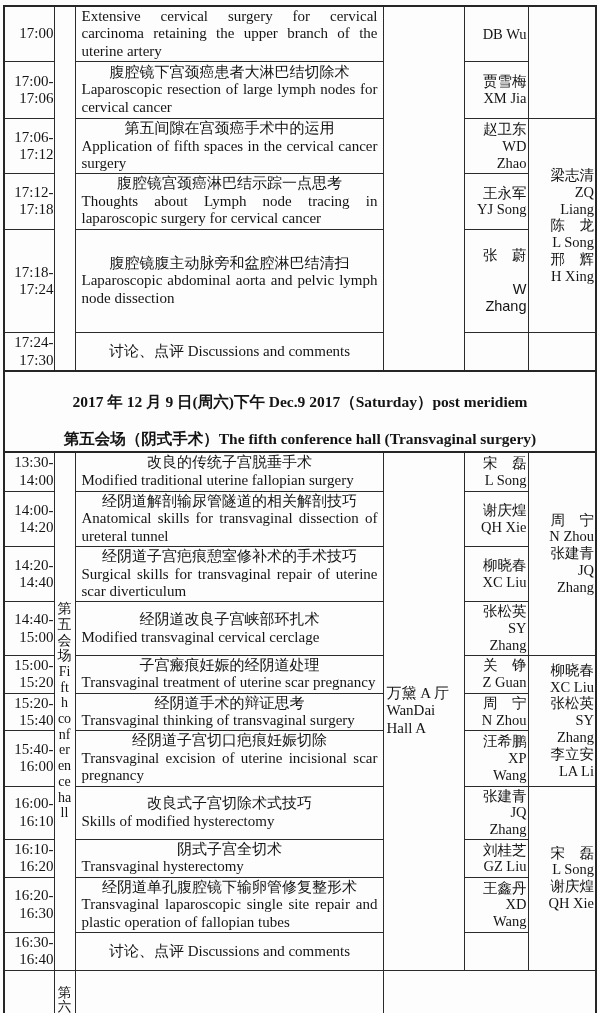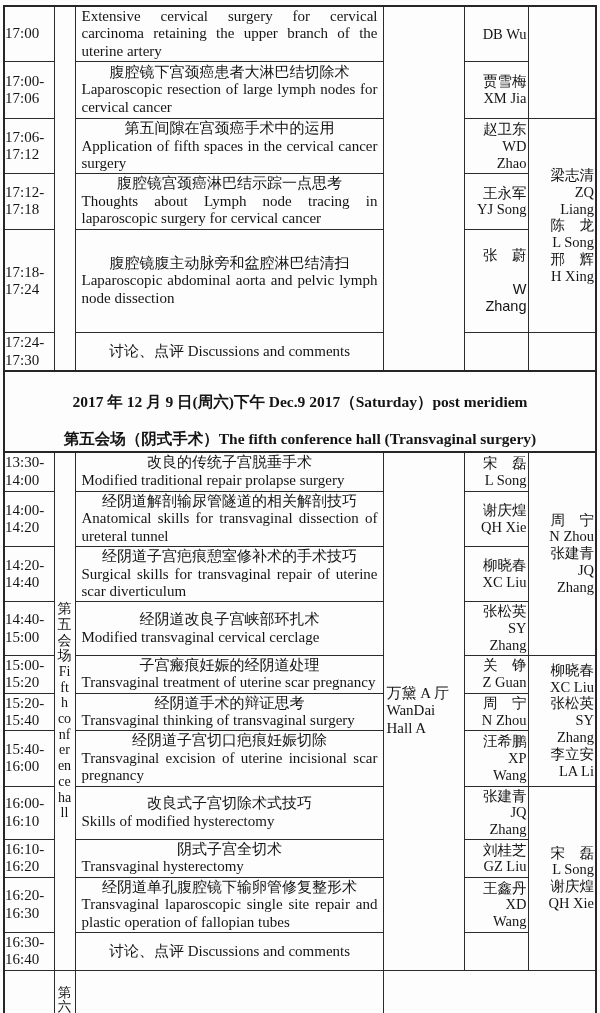--- a/index.html
+++ b/index.html
@@ -13,21 +13,21 @@
     width:592px;margin:5px 0 0 3px;
     border:2px solid #262626;
   }
   td{
     border:1px solid #2b2b2b;
     vertical-align:middle;
     font-size:15px;line-height:1.16;
     padding:1px 3px;
     overflow:hidden;
   }
-  td.time{text-align:left;white-space:pre-line;padding:1px 0;letter-spacing:0;}
+  td.time{text-align:right;white-space:pre-line;padding:1px 0;letter-spacing:0;}
   td.vlabel{
     text-align:center;white-space:pre-line;
     font-size:14px;line-height:1.12;padding:0;
   }
   td.vlabel.tight{line-height:1.06;font-size:13.5px;}
   td.title{padding:1px 5px 1px 6px;}
   td.title .cn{text-align:center;}
   td.title .en{text-align:justify;}
   td.people{text-align:right;white-space:pre-line;font-size:14.5px;padding:1px 1px;}
   td.people .sans{font-family:"Liberation Sans","DejaVu Sans",sans-serif;display:block;}
@@ -142,21 +142,21 @@
 h
 co
 nf
 er
 en
 ce
 ha
 ll</td>
     <td class="title">
       <div class="cn">改良的传统子宫脱垂手术</div>
-      <div class="en">Modified traditional repair prolapse surgery</div>
+      <div class="en">Modified traditional uterine fallopian surgery</div>
     </td>
     <td class="hallcell" rowspan="11">万黛 A 厅
 WanDai
 Hall A</td>
     <td class="people">宋　磊
 L Song</td>
     <td class="people" rowspan="4">周　宁
 N Zhou
 张建青
 JQ

